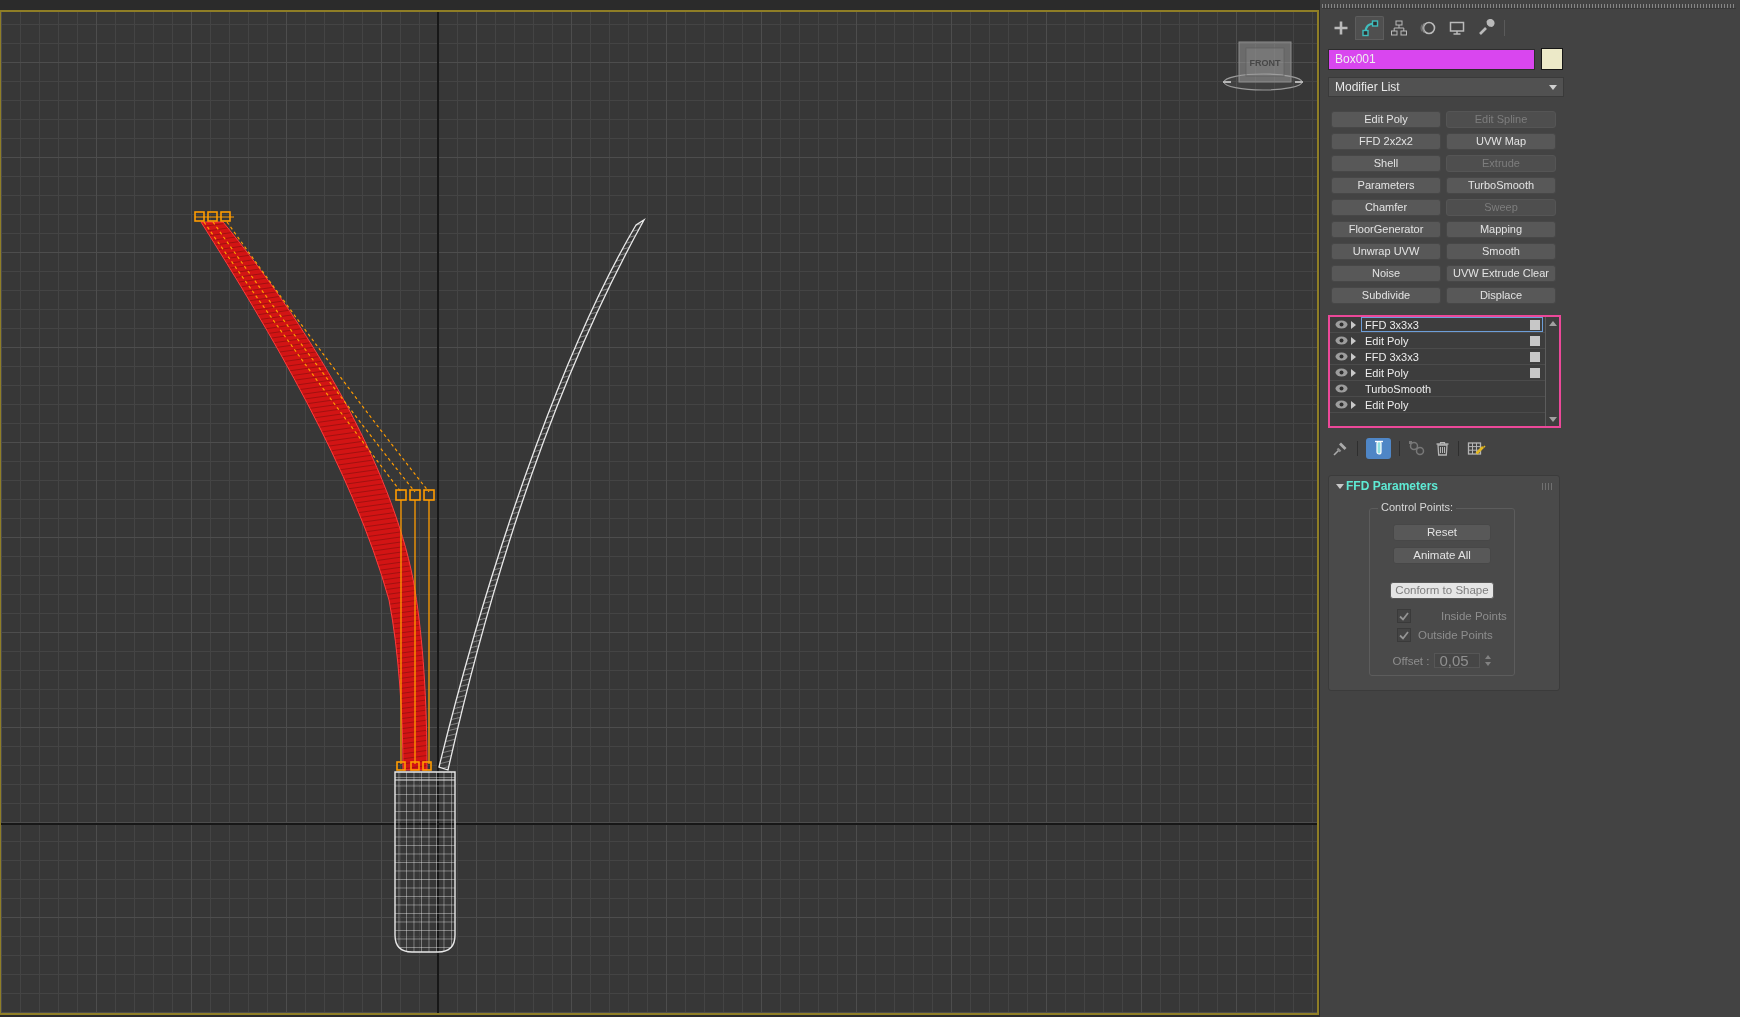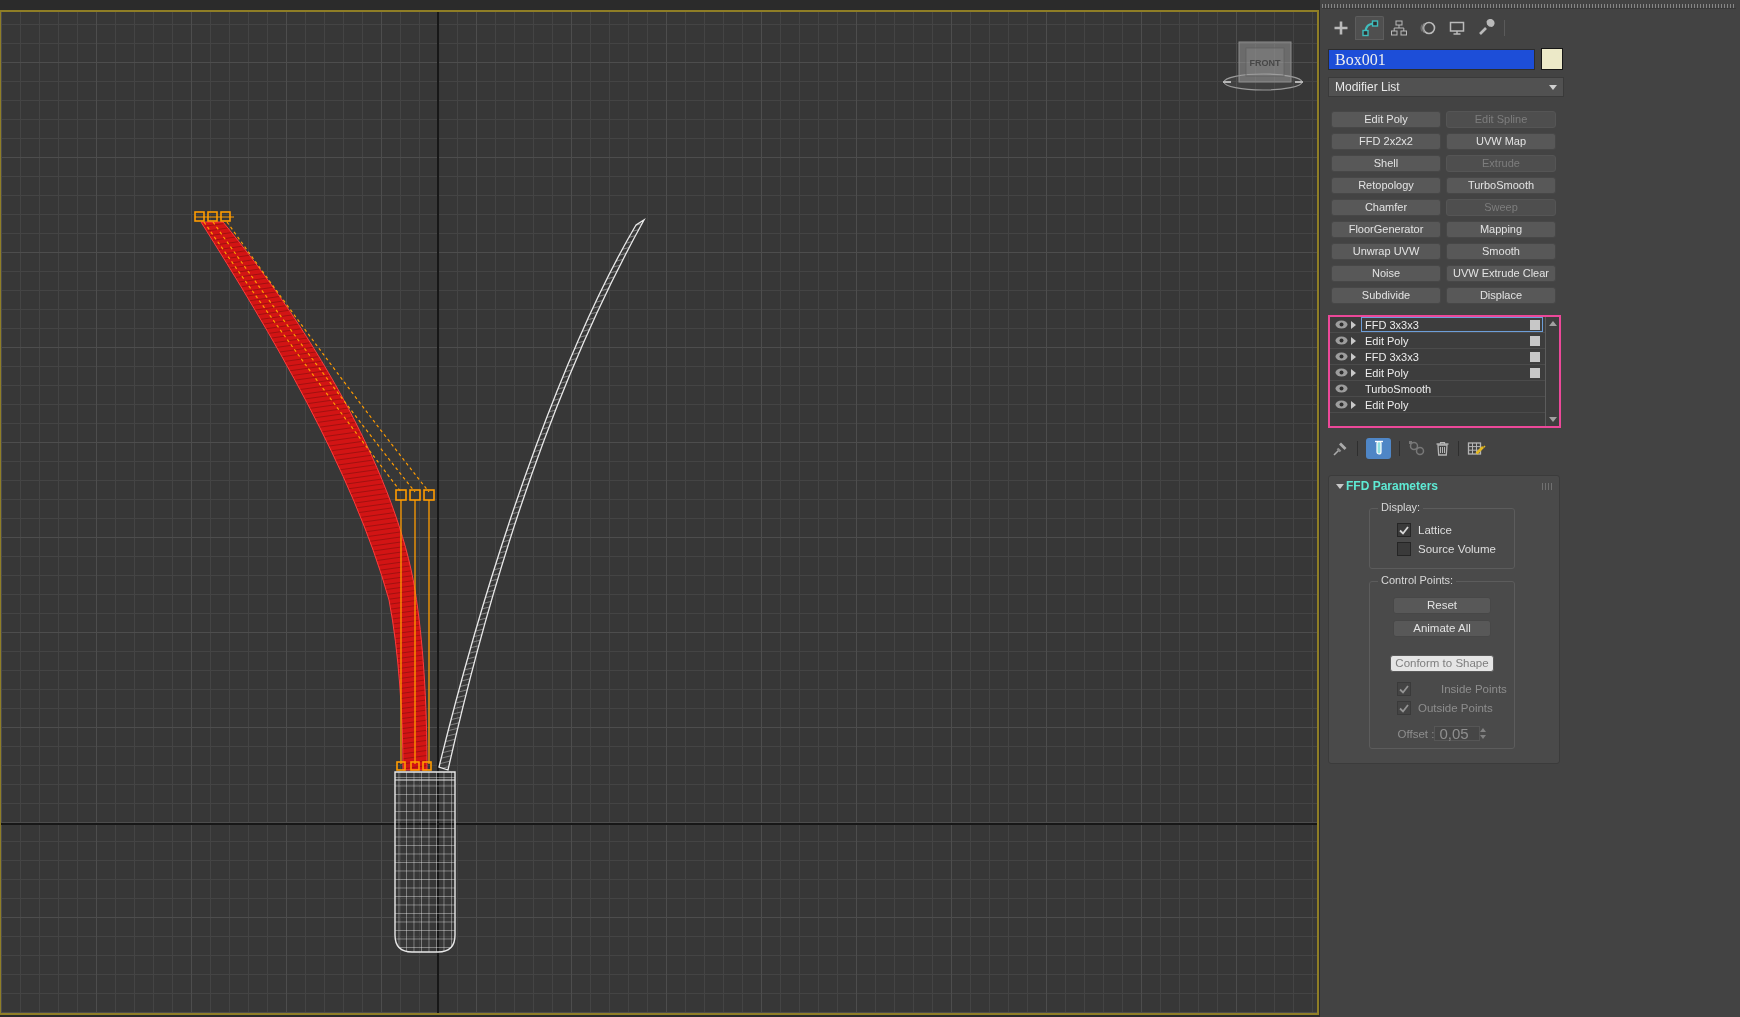--- a/index.html
+++ b/index.html
@@ -28,21 +28,21 @@
     background-image:repeating-linear-gradient(90deg,#868686 0 1px,transparent 1px 3px);
     background-size:100% 1px;background-position:0 0,0 3px;background-repeat:repeat-y;
     border-bottom:1px solid #383838;
   }
   .tabs{display:flex;align-items:flex-end;margin:5px 0 0 6px;height:26px;}
   .tab{width:29px;height:24px;display:flex;align-items:center;justify-content:center;border-radius:2px 2px 0 0;}
   .tab.active{background:#4f4f4f;box-shadow:inset 0 0 0 1px #5d5d5d;}
   .tab-sep{width:1px;height:16px;background:#5a5a5a;margin:0 4px 4px 4px;}
 
   .name-row{display:flex;gap:6px;margin:8px 0 0 8px;width:235px;align-items:center;}
-  .obj-name{flex:1;height:19px;line-height:19px;background:#1d4ed8;border:1px solid #2d2d2d;padding:0 6px;font-size:16px;color:#efefef;font-family:Liberation Serif, serif;}
+  .obj-name{flex:1;height:19px;line-height:19px;background:#d946ef;border:1px solid #2d2d2d;padding:0 6px;font-size:12px;color:#efefef;}
   .color-swatch{width:20px;height:20px;border:1px solid #161616;background:var(--object-color-swatch,#ece9c8);}
 
   .modlist{display:flex;justify-content:space-between;align-items:center;margin:7px 0 0 8px;width:222px;height:18px;
     background:#515151;border:1px solid #3a3a3a;padding:0 6px;font-size:12px;color:#e8e8e8;}
   .dd-arrow{width:0;height:0;border-left:4px solid transparent;border-right:4px solid transparent;border-top:5px solid #cfcfcf;}
 
   .btn-grid{display:grid;grid-template-columns:110px 110px;gap:5px 5px;margin:14px 0 0 11px;}
   .modbtn{height:15px;line-height:15px;text-align:center;font-size:11px;color:#e3e3e3;
     background:#585858;border:1px solid #474747;border-radius:3px;white-space:nowrap;overflow:hidden;}
   .modbtn.disabled{color:#7d7d7d;background:#4e4e4e;border-color:#555;}
@@ -81,21 +81,21 @@
   .check-row.dis{color:#8d8d8d;}
   .check-row.dis .checkbox{background:#444;border-color:#3a3a3a;}
   .radio{width:12px;height:12px;border-radius:50%;background:#3a3a3a;border:1px solid #252525;position:relative;flex:0 0 auto;}
   .radio.on::after{content:"";position:absolute;inset:2px;border-radius:50%;background:#d8d8d8;}
   .radio.off::after{content:"";position:absolute;inset:3px;border-radius:50%;background:#575757;}
 
   .panel-btn{display:block;margin:6px auto 0;width:96px;height:15px;line-height:15px;text-align:center;
     background:#585858;border:1px solid #474747;border-radius:3px;font-size:11.5px;color:#e3e3e3;}
   .panel-btn.disabled{background:#e5e5e5;color:#7e7e7e;border-color:#5a5a5a;width:102px;}
   .gap14{height:12px;}
-  .offset-row{display:flex;align-items:center;justify-content:center;margin-top:11px;font-size:11.5px;color:#8e8e8e;}
+  .offset-row{display:flex;align-items:center;justify-content:center;gap:5px;margin-top:11px;font-size:11.5px;color:#8e8e8e;}
   .offset-box{width:36px;height:13px;line-height:13px;background:#464646;border:1px solid #565656;padding:0 4px;color:#8f8f8f;font-size:15px;}
   .spinner{display:flex;flex-direction:column;gap:3px;}
   .sp-up{width:0;height:0;border-left:3.5px solid transparent;border-right:3.5px solid transparent;border-bottom:4px solid #828282;}
   .sp-dn{width:0;height:0;border-left:3.5px solid transparent;border-right:3.5px solid transparent;border-top:4px solid #828282;}
 </style>
 </head>
 <body>
 
 <div id="viewport">
   <div class="vp-canvas">
@@ -215,21 +215,21 @@
     <span class="dd-arrow"></span>
   </div>
 
   <div class="btn-grid">
       <div class="modbtn">Edit Poly</div>
       <div class="modbtn disabled">Edit Spline</div>
       <div class="modbtn">FFD 2x2x2</div>
       <div class="modbtn">UVW Map</div>
       <div class="modbtn">Shell</div>
       <div class="modbtn disabled">Extrude</div>
-      <div class="modbtn">Retopology</div>
+      <div class="modbtn">Parameters</div>
       <div class="modbtn">TurboSmooth</div>
       <div class="modbtn">Chamfer</div>
       <div class="modbtn disabled">Sweep</div>
       <div class="modbtn">FloorGenerator</div>
       <div class="modbtn">Mapping</div>
       <div class="modbtn">Unwrap UVW</div>
       <div class="modbtn">Smooth</div>
       <div class="modbtn">Noise</div>
       <div class="modbtn">UVW Extrude Clear</div>
       <div class="modbtn">Subdivide</div>
@@ -373,35 +373,20 @@
     </div>
   </div>
 
   <div class="rollout">
     <div class="rollout-header">
       <span class="tri-down"></span>
       <span class="rollout-title">FFD Parameters</span>
       <span class="rollout-grip"></span>
     </div>
 
-    <div class="groupbox">
-      <span class="legend">Display:</span>
-      <div class="check-row">
-        <span class="checkbox">
-          <svg width="10" height="9" viewBox="0 0 10 9">
-            <polyline points="1,4.5 4,7.5 9,1" fill="none" stroke="#d8d8d8" stroke-width="1.8"></polyline>
-          </svg>
-        </span>
-        <span>Lattice</span>
-      </div>
-      <div class="check-row">
-        <span class="checkbox"></span>
-        <span>Source Volume</span>
-      </div>
-    </div>
 
 
     <div class="groupbox">
       <span class="legend">Control Points:</span>
       <div class="panel-btn">Reset</div>
       <div class="panel-btn">Animate All</div>
       <div class="gap14"></div>
       <div class="panel-btn disabled">Conform to Shape</div>
       <div class="check-row dis" style="margin-top:10px;gap:30px;">
         <span class="checkbox">

